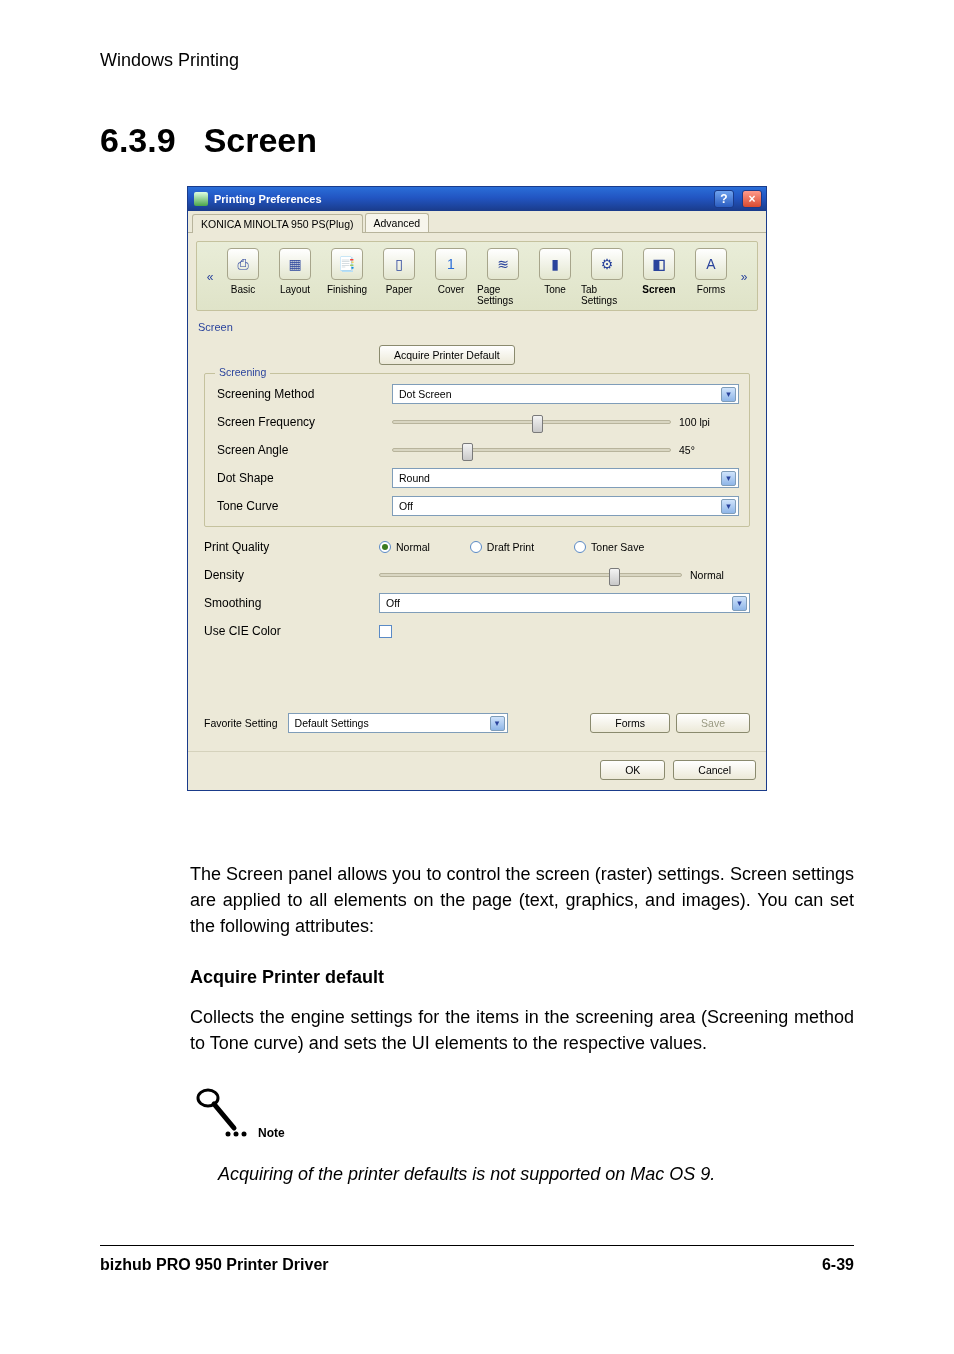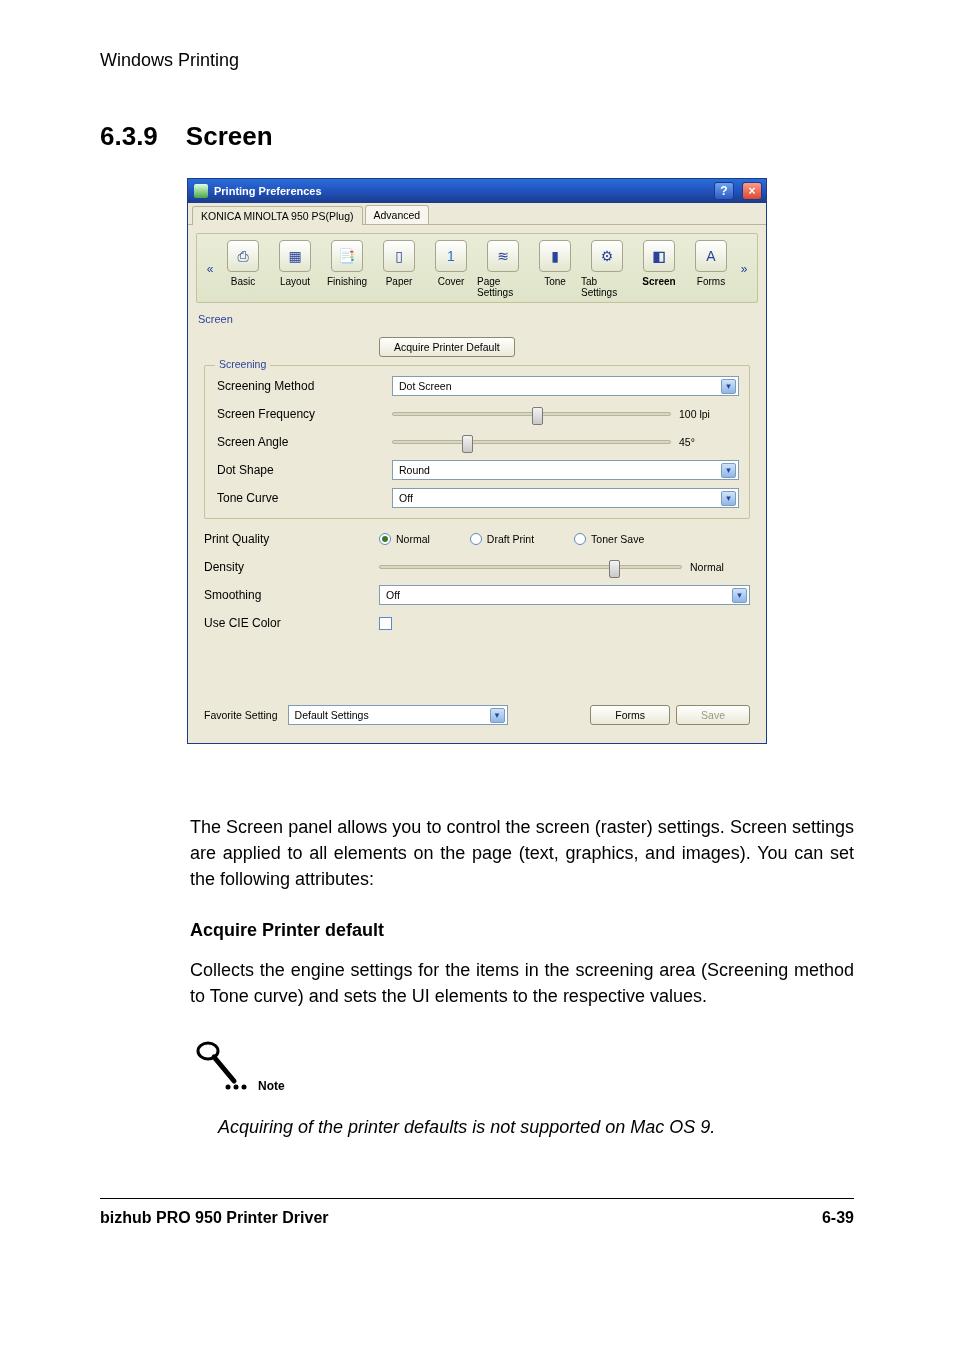--- a/index.html
+++ b/index.html
@@ -15,21 +15,21 @@
     padding: 50px 100px 40px 100px;
   }
   .running-header {
     font-size: 18px;
     margin-bottom: 50px;
   }
   .section-heading {
     display: flex;
     align-items: baseline;
     gap: 28px;
-    font-size: 26px;
+    font-size: 34px;
     font-weight: bold;
     margin-bottom: 26px;
   }
   .screenshot-wrap {
     display: flex;
     justify-content: center;
     margin-bottom: 70px;
   }
   .dialog {
     width: 580px;
@@ -419,20 +419,24 @@
           <div class="xpselect fixed">
             <span>Default Settings</span>
             <span class="dd-arrow">▾</span>
           </div>
           <span style="flex:1"></span>
           <button class="xpbtn wide">Forms</button>
           <button class="xpbtn wide disabled">Save</button>
         </div>
       </div>
 
+      <div class="btnbar">
+        <button class="xpbtn wide">OK</button>
+        <button class="xpbtn wide">Cancel</button>
+      </div>
 
     </div>
   </div>
 
   <p class="body-text" style="margin-left:90px">The Screen panel allows you to control the screen (raster) settings. Screen settings are applied to all elements on the page (text, graphics, and images). You can set the following attributes:</p>
 
   <div class="subheading" style="margin-left:90px">Acquire Printer default</div>
 
   <p class="body-text" style="margin-left:90px">Collects the engine settings for the items in the screening area (Screening method to Tone curve) and sets the UI elements to the respective values.</p>
 

